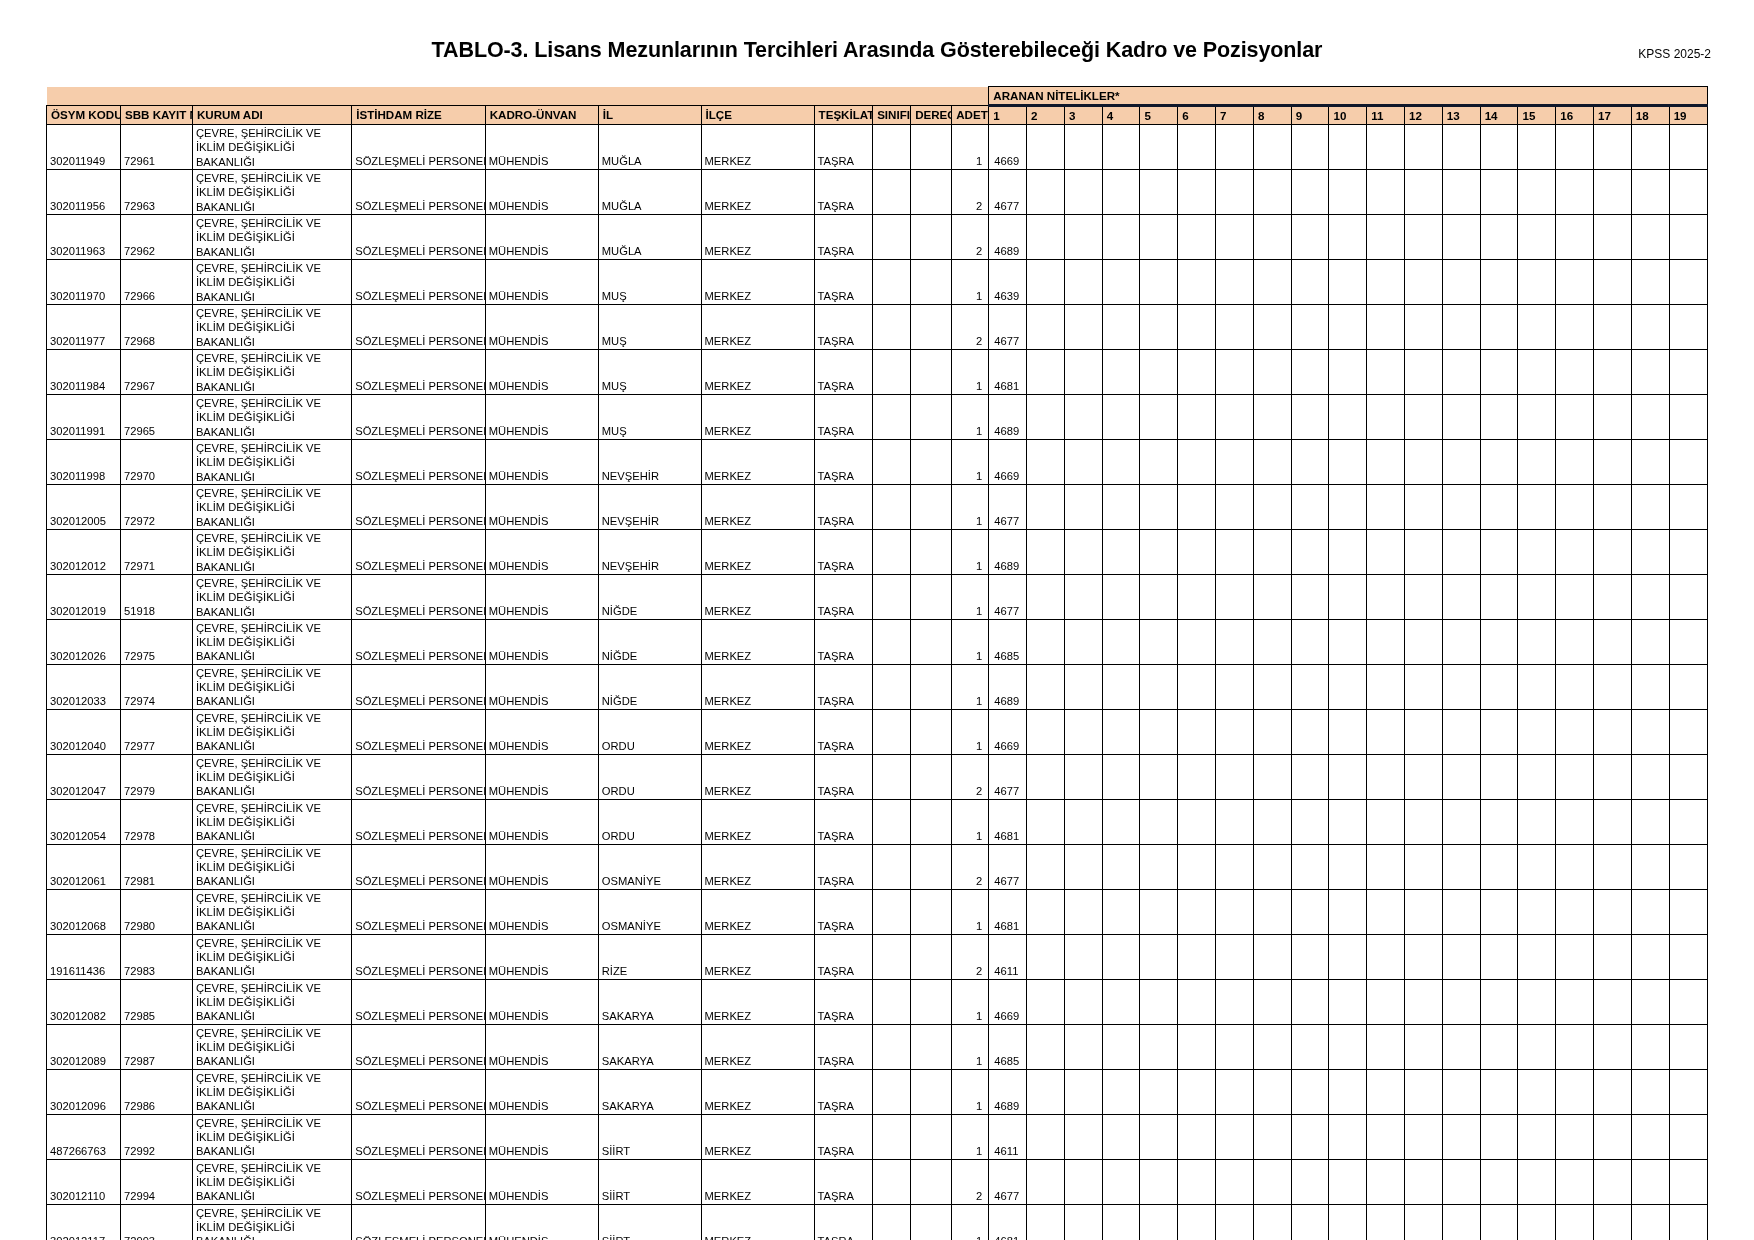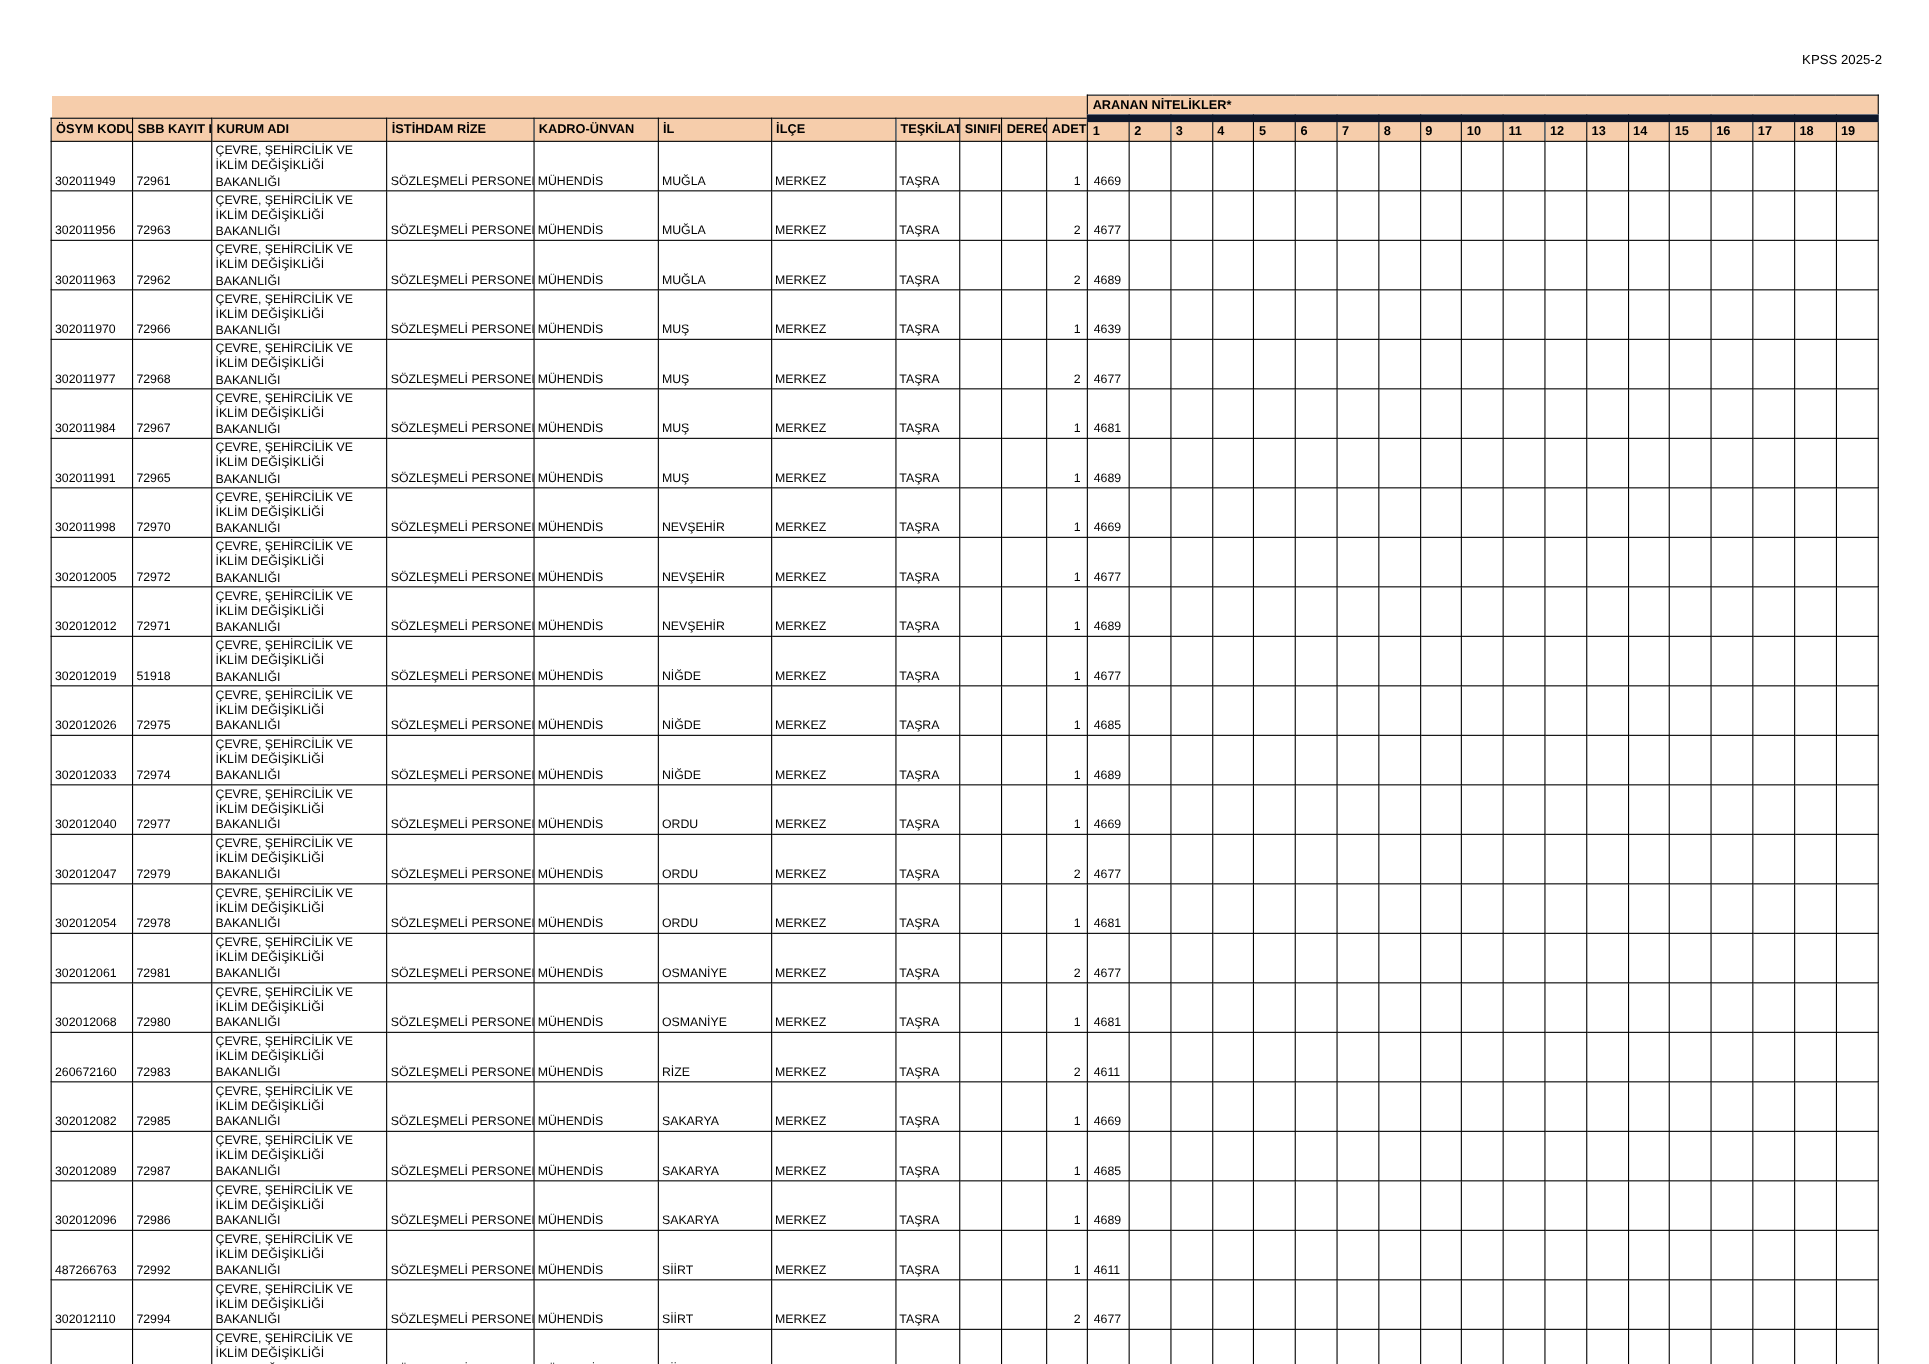--- a/index.html
+++ b/index.html
@@ -75,21 +75,21 @@
     background: #f6cdab;
     font-weight: bold;
     font-size: 11.6px;
     text-align: left;
     height: 17px;
     vertical-align: middle;
     padding: 0 4px;
   }
   thead th.nit-group {
     text-align: center;
-    border-bottom: 7px solid #0f172a;
+    border-bottom: 3px solid #0f172a;
   }
   thead th.nitnum {
     text-align: center;
     padding: 0 1px;
   }
   thead th.blank-top {
     background: #ffffff;
     border: 0;
   }
   thead th.center {
@@ -155,20 +155,21 @@
     top: 0;
     font-size: 13px;
   }
 </style>
 </head>
 <body>
 
 <div class="page">
 
   <div class="doc-header">
+    <div class="doc-title">TABLO-3. Lisans Mezunlarının Tercihleri Arasında Gösterebileceği Kadro ve Pozisyonlar</div>
     <div class="exam-code">KPSS 2025-2</div>
   </div>
 
   <div class="table-wrap">
     <table class="kadro">
       <colgroup>
         <col class="c-osym">
           <col class="c-sbb">
           <col class="c-kurum">
           <col class="c-istihdam">
@@ -808,21 +809,21 @@
             <td class="nit-empty"></td>
             <td class="nit-empty"></td>
             <td class="nit-empty"></td>
             <td class="nit-empty"></td>
             <td class="nit-empty"></td>
             <td class="nit-empty"></td>
             <td class="nit-empty"></td>
             <td class="nit-empty"></td>
           </tr>
           <tr>
-            <td>260672160</td>
+            <td>191611436</td>
             <td>72983</td>
             <td class="wrap2">ÇEVRE, ŞEHİRCİLİK VE İKLİM DEĞİŞİKLİĞİ BAKANLIĞI</td>
             <td>SÖZLEŞMELİ PERSONEL</td>
             <td>MÜHENDİS</td>
             <td>RİZE</td>
             <td>MERKEZ</td>
             <td>TAŞRA</td>
             <td></td>
             <td></td>
             <td class="num-right">2</td>

